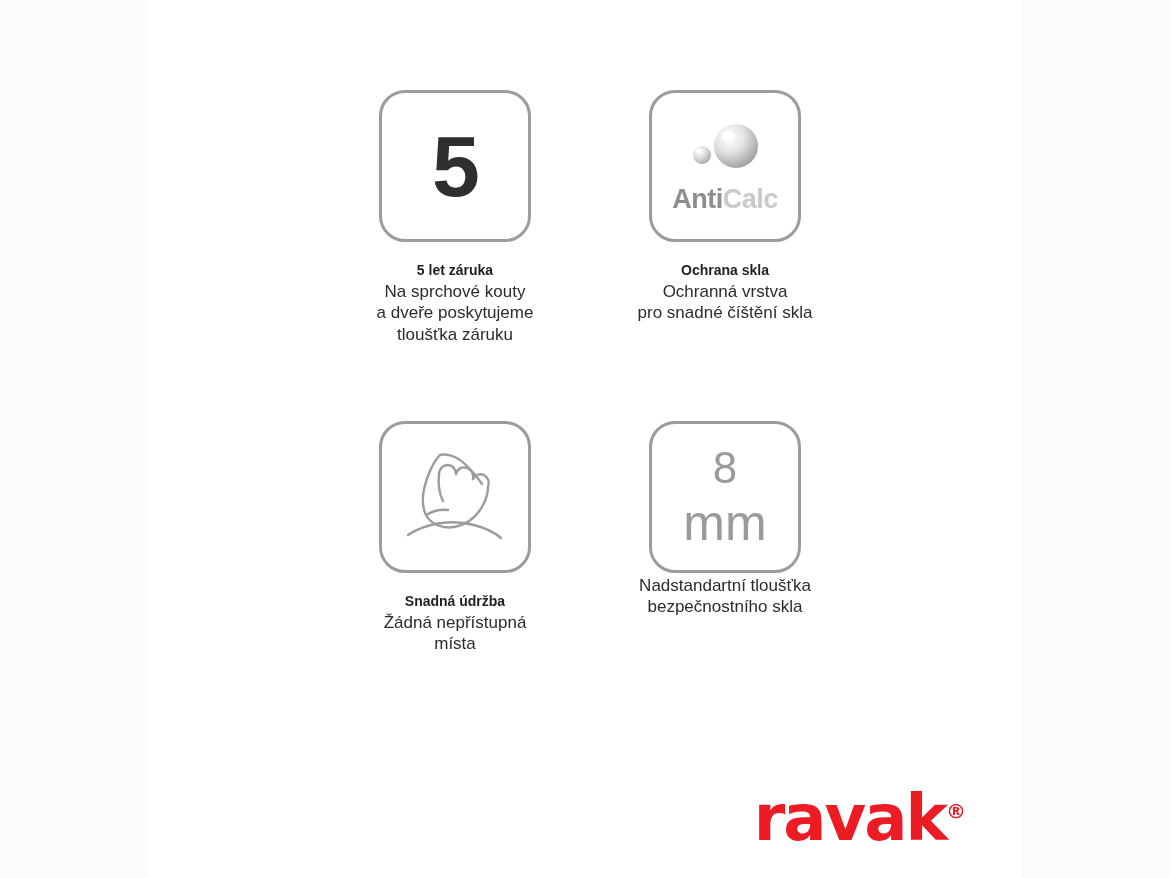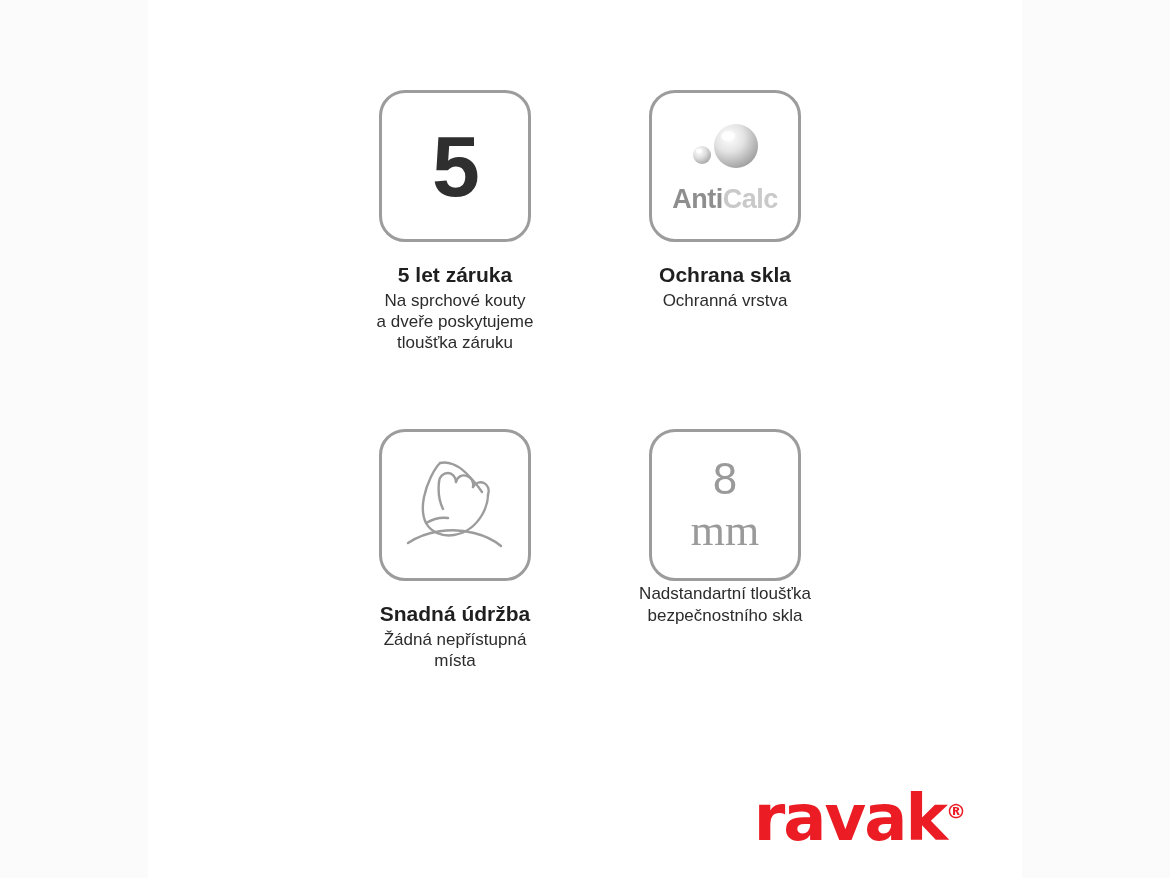--- a/index.html
+++ b/index.html
@@ -74,43 +74,42 @@
     align-items: center;
     justify-content: center;
     color: #9a9a9a;
     line-height: 1;
   }
   .thickness .num {
     font-size: 44px;
     letter-spacing: 0px;
   }
   .thickness .unit {
-    font-size: 44px;
+    font-size: 50px;
     margin-top: 8px;
-    font-family: Liberation Serif, serif;
   }
   .anticalc {
     display: flex;
     flex-direction: column;
     align-items: center;
     justify-content: center;
     width: 100%;
   }
   .anticalc .word {
     font-size: 27px;
     font-weight: bold;
     letter-spacing: -0.5px;
     margin-top: 4px;
   }
   .anticalc .word .anti { color: #8e8e8e; }
   .anticalc .word .calc { color: #c9c9c9; }
 
   .f-title {
     margin-top: 20px;
-    font-size: 21px;
+    font-size: 14px;
     font-weight: bold;
     color: #1f1f1f;
     line-height: 1.22;
   }
   .f-desc {
     margin-top: 2px;
     font-size: 17px;
     color: #2c2c2c;
     line-height: 1.25;
   }
@@ -176,20 +175,21 @@
             <ellipse cx="19" cy="33" rx="3" ry="2.2" fill="#ffffff" opacity="0.85"></ellipse>
           </svg>
           <div class="word">
             <span class="anti">Anti</span><span class="calc">Calc</span>
           </div>
         </div>
       </div>
       <div class="f-title">Ochrana skla</div>
       <div class="f-desc">
         <span>Ochranná vrstva</span>
+        <span>pro snadné číštění skla</span>
       </div>
     </div>
 
     <div class="feature">
       <div class="icon-box">
         <svg width="110" height="104" viewBox="0 0 110 104" fill="none" stroke="#9c9c9c" stroke-width="2.4" stroke-linecap="round" stroke-linejoin="round">
           <path d="M40 10 C34 16, 27 30, 24 44 C22 54, 22 62, 26 70 C31 79, 42 84, 54 82 C66 80, 76 72, 82 62 C86 55, 88 47, 88 42"></path>
           <path d="M40 10 C48 8, 58 12, 66 20 C72 26, 78 33, 82 39"></path>
           <path d="M88 42 C90 37, 88 32, 84 30 C80 28, 75 30, 73 34"></path>
           <path d="M73 34 C74 29, 71 24, 67 23 C62 21, 57 24, 56 29"></path>

